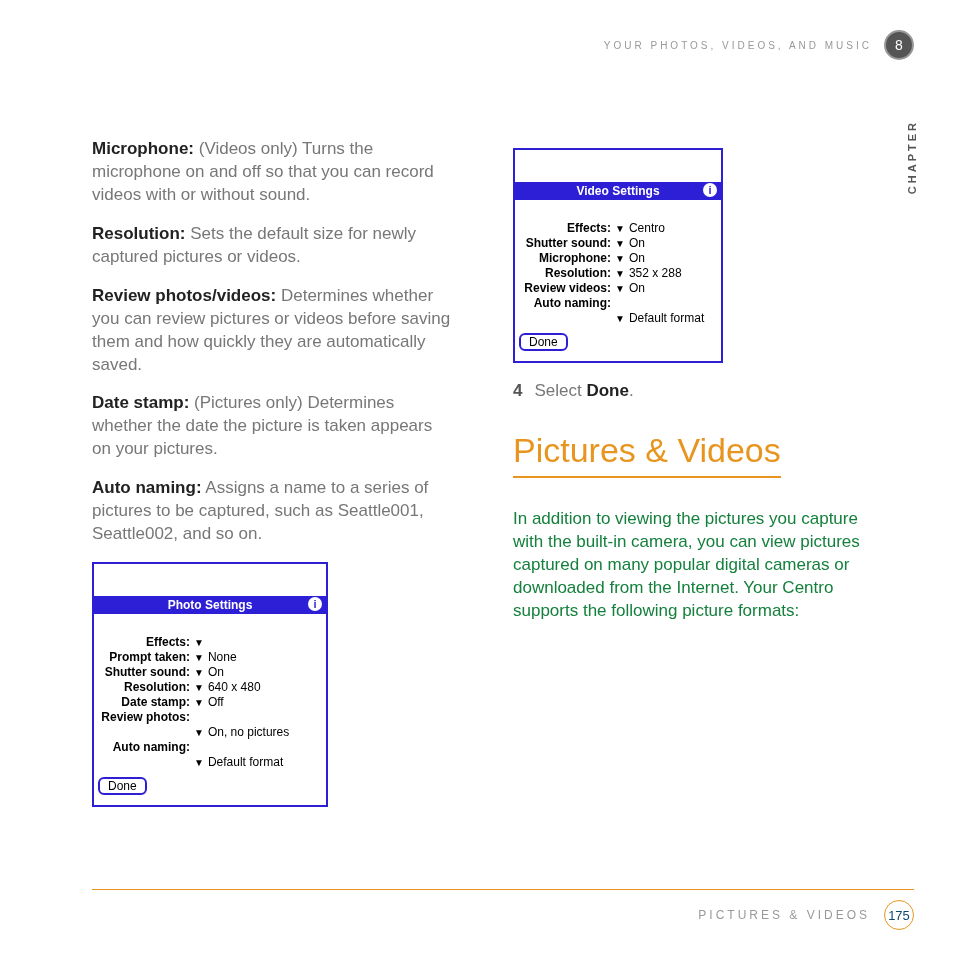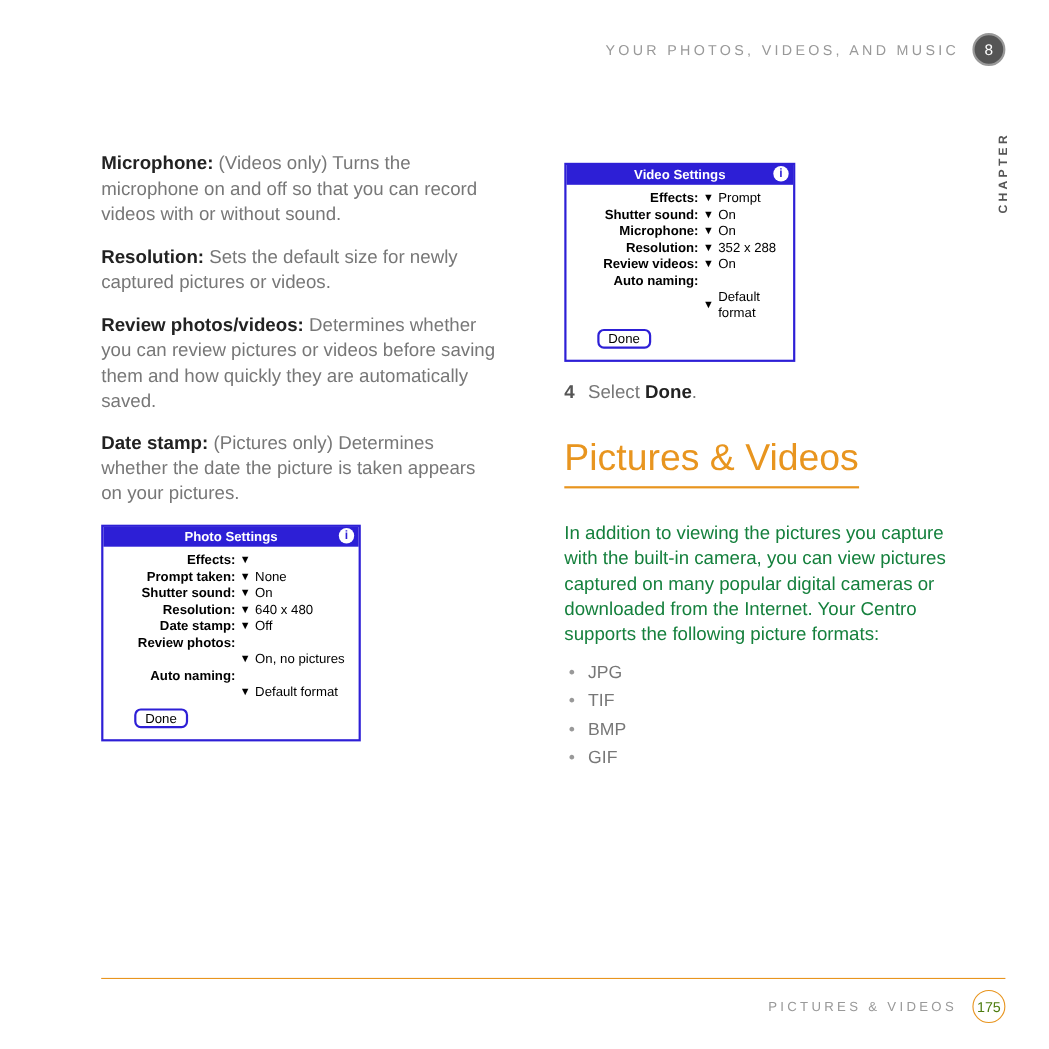--- a/index.html
+++ b/index.html
@@ -14,21 +14,21 @@
   }
   .header {
     position: absolute;
     top: 30px;
     right: 40px;
     display: flex;
     align-items: center;
     gap: 12px;
   }
   .header-title {
-    font-size: 13px;
+    font-size: 10px;
     letter-spacing: 3px;
     color: #999;
     font-weight: 400;
   }
   .chapter-badge {
     width: 30px;
     height: 30px;
     border-radius: 50%;
     background: #555;
     border: 2px solid #999;
@@ -70,37 +70,38 @@
     margin-top: 10px;
   }
   .settings-title {
     background: #2d1fd6;
     color: #fff;
     font-weight: 700;
     text-align: center;
     padding: 2px 4px;
     position: relative;
     font-size: 12px;
+    margin-top: 32px;
   }
   .info-icon {
     position: absolute;
     right: 4px;
     top: 1px;
     width: 14px;
     height: 14px;
     background: #fff;
     color: #2d1fd6;
     border-radius: 50%;
     font-size: 11px;
     font-weight: 900;
     display: flex;
     align-items: center;
     justify-content: center;
   }
-  .settings-body { padding: 4px 6px 6px 24px; }
+  .settings-body { padding: 4px 6px 6px 0; margin-top: 16px; }
   .srow { display: flex; align-items: center; margin: 1px 0; }
   .slabel { font-weight: 700; text-align: right; width: 100px; padding-right: 4px; }
   .sdrop { font-size: 10px; margin-right: 4px; color:#000; }
   .sval { }
   .sindent { padding-left: 100px; display:flex; align-items:center;}
   .done-btn {
     display: inline-block;
     border: 2px solid #2d1fd6;
     border-radius: 6px;
     padding: 0px 8px;
@@ -135,38 +136,39 @@
     padding-top: 10px;
     display:flex;
     justify-content:flex-end;
     align-items:center;
     gap:14px;
   }
   .footer-title { font-size:12px; letter-spacing:3px; color:#999;}
   .page-num {
     width:30px; height:30px; border:1.5px solid #e8951f; border-radius:50%;
     display:flex; align-items:center; justify-content:center;
-    font-size:13px; color:#4d7c0f;text-align:center;
+    font-size:13px; color:#0c4a6e;text-align:center;
   }
 </style>
 </head>
 <body>
 
 <div class="header">
   <span class="header-title">YOUR PHOTOS, VIDEOS, AND MUSIC</span>
   <span class="chapter-badge">8</span>
 </div>
 <div class="chapter-side">CHAPTER</div>
 
 <div class="columns">
   <div class="col">
     <p class="para"><b>Microphone:</b><span> (Videos only) Turns the microphone on and off so that you can record videos with or without sound.</span></p>
     <p class="para"><b>Resolution:</b><span> Sets the default size for newly captured pictures or videos.</span></p>
     <p class="para"><b>Review photos/videos:</b><span> Determines whether you can review pictures or videos before saving them and how quickly they are automatically saved.</span></p>
     <p class="para"><b>Date stamp:</b><span> (Pictures only) Determines whether the date the picture is taken appears on your pictures.</span></p>
+    <p class="para"><b>Auto naming:</b><span> Assigns a name to a series of pictures to be captured, such as Seattle001, Seattle002, and so on.</span></p>
 
     <div class="settings-box">
       <div class="settings-title">
         <span>Photo Settings</span>
         <span class="info-icon">i</span>
       </div>
       <div class="settings-body">
         <div class="srow">
             <span class="slabel">Effects:</span>
             <span class="sdrop">▼</span>
@@ -213,21 +215,21 @@
   <div class="col">
     <div class="settings-box" style="width:210px;">
       <div class="settings-title">
         <span>Video Settings</span>
         <span class="info-icon">i</span>
       </div>
       <div class="settings-body">
         <div class="srow">
             <span class="slabel">Effects:</span>
             <span class="sdrop">▼</span>
-            <span class="sval">Prompt</span>
+            <span class="sval">Centro</span>
           </div>
         <div class="srow">
             <span class="slabel">Shutter sound:</span>
             <span class="sdrop">▼</span>
             <span class="sval">On</span>
           </div>
         <div class="srow">
             <span class="slabel">Microphone:</span>
             <span class="sdrop">▼</span>
             <span class="sval">On</span>
@@ -253,25 +255,19 @@
       </div>
     </div>
 
     <div class="step">
       <span class="step-num">4</span>
       <span><span>Select </span><b>Done</b><span>.</span></span>
     </div>
 
     <div class="section-title">Pictures &amp; Videos</div>
     <p class="body-text">In addition to viewing the pictures you capture with the built-in camera, you can view pictures captured on many popular digital cameras or downloaded from the Internet. Your Centro supports the following picture formats:</p>
-    <ul class="formats">
-      <li>JPG</li>
-      <li>TIF</li>
-      <li>BMP</li>
-      <li>GIF</li>
-    </ul>
   </div>
 </div>
 
 <div class="footer">
   <span class="footer-title">PICTURES &amp; VIDEOS</span>
   <span class="page-num">175</span>
 </div>
 
 </body></html>

